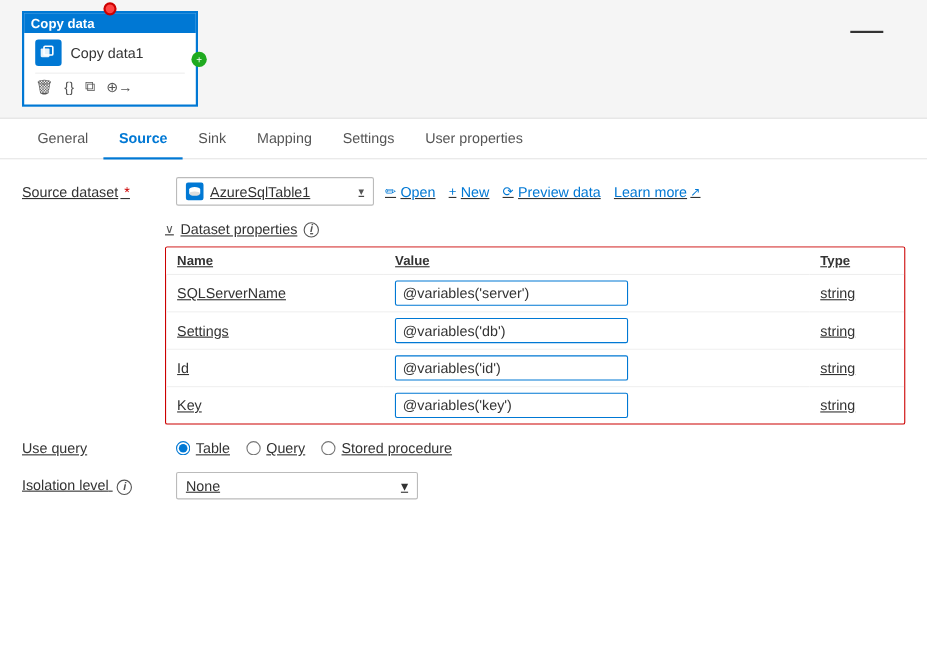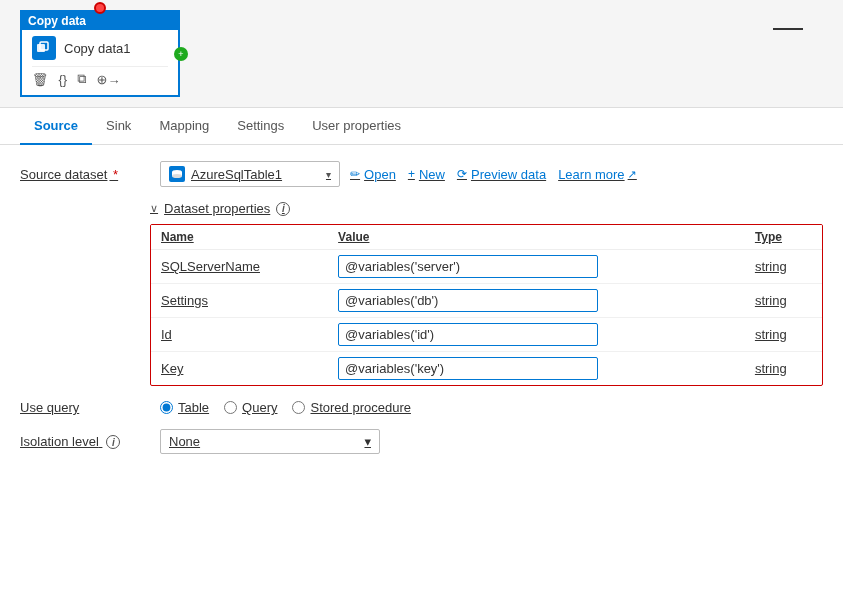--- a/index.html
+++ b/index.html
@@ -166,21 +166,21 @@
       font-size: 13px;
       vertical-align: middle;
     }
     .props-table tr { border-bottom: 1px solid #f0f0f0; }
     .props-table tr:last-child { border-bottom: none; margin-top: 13px; }
     .value-input {
       border: 1px solid #0078d4;
       border-radius: 2px;
       padding: 3px 6px;
       font-size: 13px;
-      width: 260px;
+      width: 212px;
       color: #333;
       outline: none;
     }
 
     
     .radio-row {
       display: flex; align-items: center; gap: 15px;
       margin-bottom: 12px;
     }
     .radio-label {
@@ -235,20 +235,21 @@
       </div>
       
       <div style="position:absolute; right:-10px; top:50%; transform:translateY(-50%); width:14px; height:14px; background:#1faa1f; border-radius:50%; display:flex; align-items:center; justify-content:center; color:#fff; font-size:9px; z-index:10;">+</div>
     </div>
   </div>
   
   <div style="position:absolute; top:28px; right:40px; width:30px; height:2px; background:#333;"></div>
 </div>
 
 <div class="tabs">
+  <div class="tab">General</div>
   <div class="tab active">Source</div>
   <div class="tab">Sink</div>
   <div class="tab">Mapping</div>
   <div class="tab">Settings</div>
   <div class="tab">User properties</div>
 </div>
 
 <div class="main-content">
 
   <div class="field-row">

